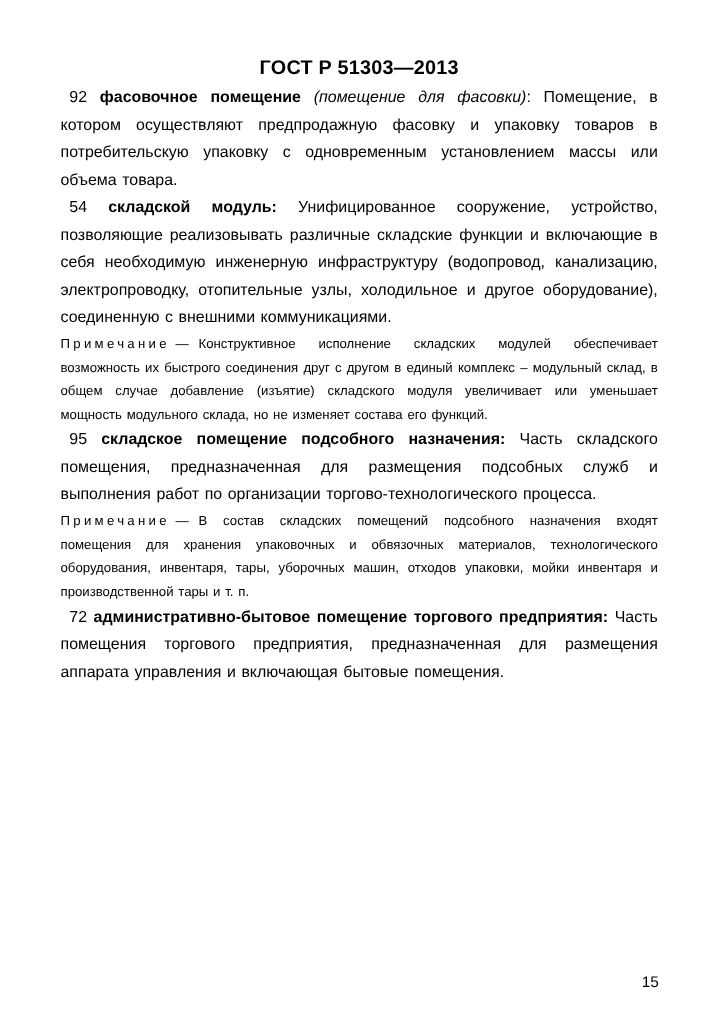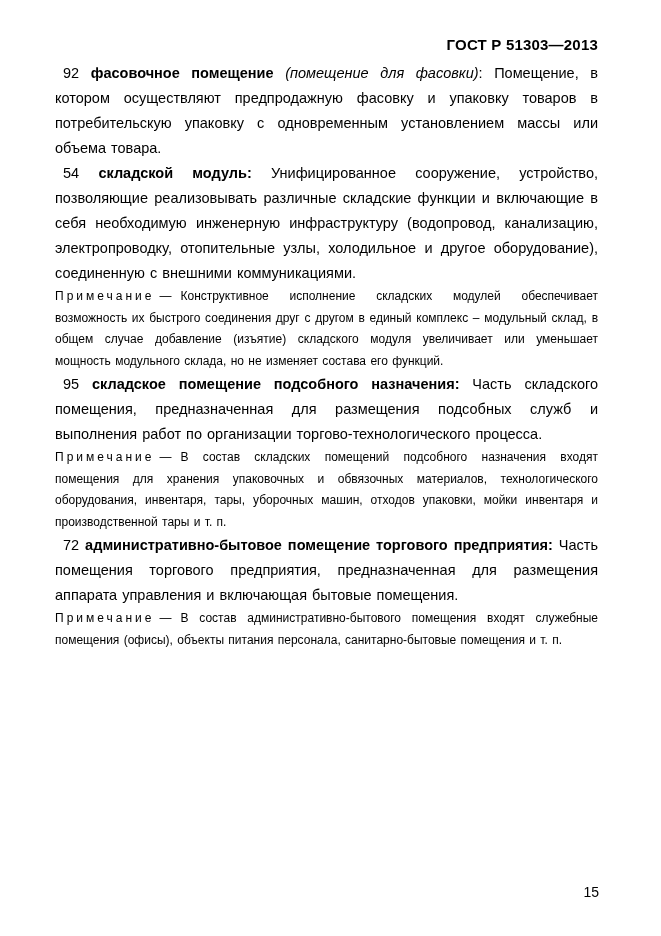--- a/index.html
+++ b/index.html
@@ -12,24 +12,24 @@
     color: #000000;
     overflow: hidden;
   }
   .content {
     position: absolute;
     left: 55px;
     top: 36px;
     width: 543px;
   }
   .doc-header {
-    margin: 0 0 7px 0;
-    text-align: right;
+    margin: 16px 0 7px 0;
+    text-align: center;
     font-weight: bold;
-    font-size: 15px;
+    font-size: 18px;
     line-height: 18px;
     letter-spacing: 0.2px;
   }
   p.term {
     margin: 0;
     font-size: 14.5px;
     line-height: 25px;
     text-align: justify;
     text-indent: 8px;
     word-spacing: 1px;
@@ -71,18 +71,17 @@
     <p class="note"><span class="note-label">Примечание</span><span class="note-dash">—</span><span>Конструктивное исполнение складских модулей обеспечивает возможность их быстрого соединения друг с другом в единый комплекс – модульный склад, в общем случае добавление (изъятие) складского модуля увеличивает или уменьшает мощность модульного склада, но не изменяет состава его функций.</span></p>
 
 
 
     <p class="term"><span class="num">95</span><span class="title"> складское помещение подсобного назначения:</span><span> Часть складского помещения, предназначенная для размещения подсобных служб и выполнения работ по организации торгово-технологического процесса.</span></p>
 
     <p class="note"><span class="note-label">Примечание</span><span class="note-dash">—</span><span>В состав складских помещений подсобного назначения входят помещения для хранения упаковочных и обвязочных материалов, технологического оборудования, инвентаря, тары, уборочных машин, отходов упаковки, мойки инвентаря и производственной тары и т. п.</span></p>
 
     <p class="term"><span class="num">72</span><span class="title"> административно-бытовое помещение торгового предприятия:</span><span> Часть помещения торгового предприятия, предназначенная для размещения аппарата управления и включающая бытовые помещения.</span></p>
 
-    <p class="note"><span class="note-label">Примечание</span><span class="note-dash">—</span><span>В состав административно-бытового помещения входят служебные помещения (офисы), объекты питания персонала, санитарно-бытовые помещения и т. п.</span></p>
 
   </div>
 
   <div class="page-number">15</div>
 </div>
 
 </body></html>

